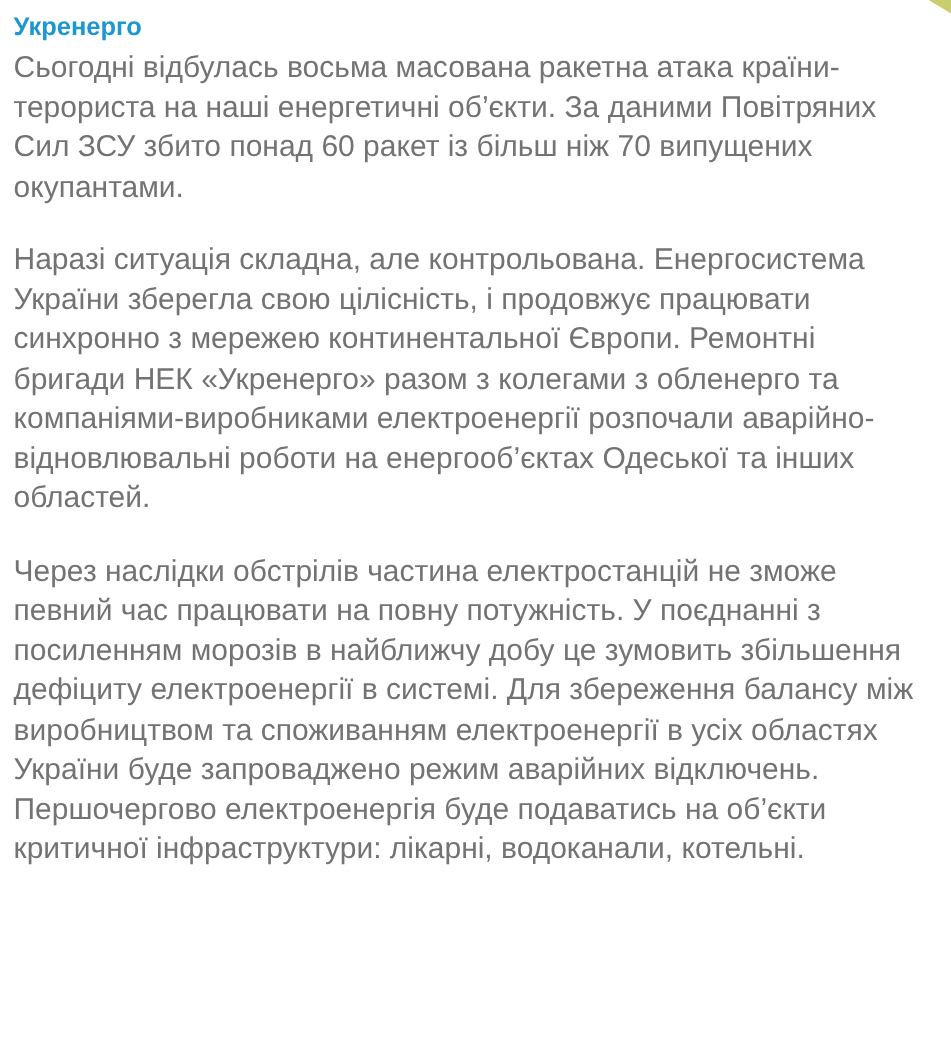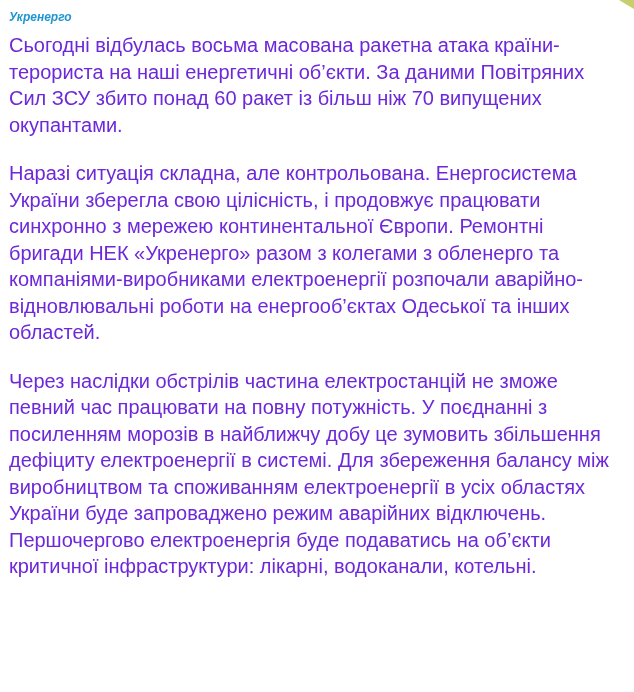--- a/index.html
+++ b/index.html
@@ -14,32 +14,31 @@
   .message {
     position: relative;
     width: 634px;
     height: 692px;
     box-sizing: border-box;
     padding: 4px 8px 0 9px;
     color: #0f0f0f;
   }
   .channel-name {
     color: var(--accent, #1e96d2);
-    font-size: 12px;
+    font-size: 17px;
     font-weight: bold;
     line-height: 27px;
     cursor: pointer;
-    font-style: italic;
   }
   .para {
     margin: 22px 0 0 0;
     font-size: 20px;
     line-height: 26.5px;
     white-space: pre-line;
-    color: #6d28d9;
+    color: #737373;
   }
   .para.first {
     margin-top: 1px;
   }
   .corner-fragment {
     position: absolute;
     top: 0;
     right: 0;
     width: 0;
     height: 0;

